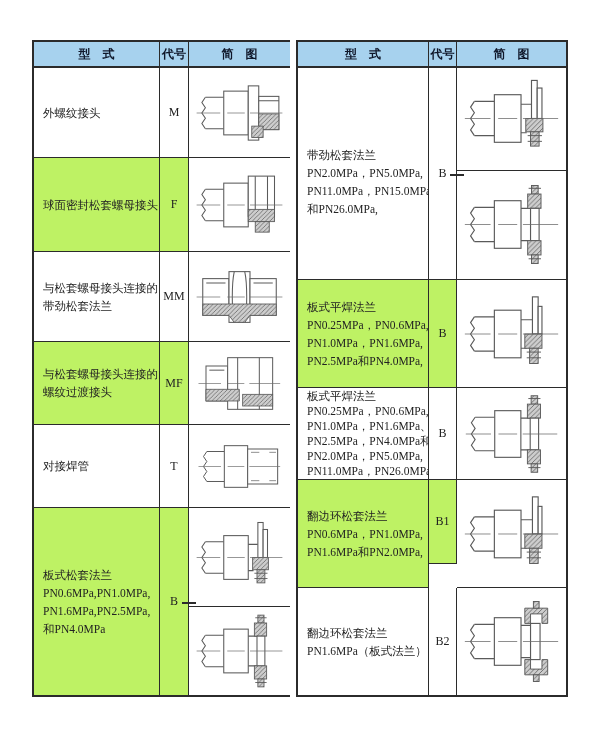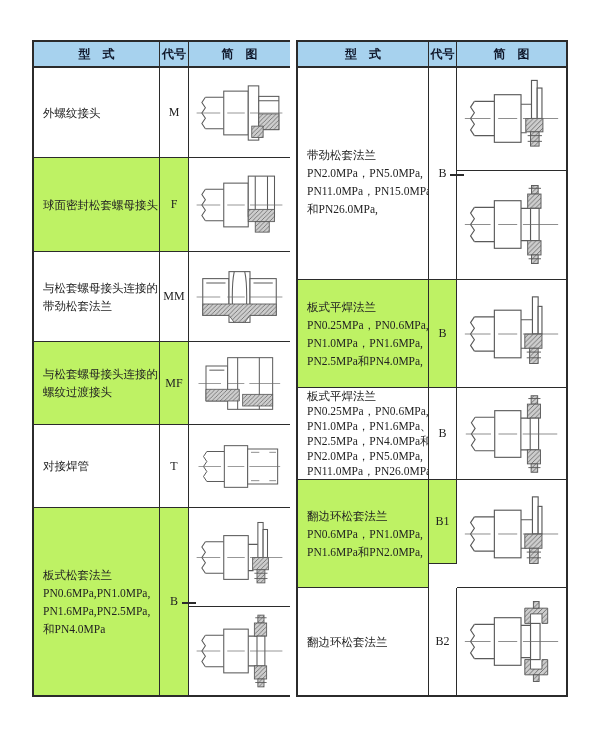--- a/index.html
+++ b/index.html
@@ -285,20 +285,21 @@
        <rect x="80" y="16" width="4" height="29" stroke="#5a5a5a" stroke-width="1.2" fill="#ffffff"></rect>
        <rect x="66" y="45" width="18" height="15" stroke="#5a5a5a" stroke-width="1" fill="url(#hatch)"></rect>
        <rect x="71" y="60" width="9" height="16" stroke="#5a5a5a" stroke-width="1" fill="url(#hatch)"></rect>
        <path d="M68,64 H83 M68,70 H83" stroke="#5a5a5a" stroke-width="1"></path>
               <path d="M3,45 H30 M38,45 H58 M64,45 H101" stroke="#6a6a6a" stroke-width="0.8"></path>
             </svg>
           </div>
         </div>
         <div class="cell type-cell b-r" style="left: 0px; top: 546px; width: 131px; height: 107px;">
           <div class="type-line" style="line-height: 18px;">翻边环松套法兰</div>
+          <div class="type-line" style="line-height: 18px;">PN1.6MPa（板式法兰）</div>
         </div>
         <div class="cell code-cell b-r" style="left: 131px; top: 546px; width: 28px; height: 107px;">B2</div>
         <div class="cell diagram-cell" style="left: 159px; top: 546px; width: 109px; height: 107px;">
           <div class="diag-box" style="height: 107px;">
             <svg viewBox="0 0 104 90" width="99" height="99" preserveAspectRatio="xMidYMid meet">
               <path d="M13,27 l-4,6 l4,6 l-4,6 l4,6 l-4,6 l4,6" stroke="#5a5a5a" stroke-width="1.2" fill="none"></path>
           <path d="M13,27 H34 M13,63 H34" stroke="#5a5a5a" stroke-width="1.2" fill="none"></path>
           <rect x="34" y="20" width="28" height="50" stroke="#5a5a5a" stroke-width="1.2" fill="#ffffff"></rect>
               <path d="M62,28 H72 M62,62 H72" stroke="#5a5a5a" stroke-width="1.2" fill="none"></path>
        <path d="M66,26 V10 H90 V26 H84 V16 H72 V26 Z" stroke="#5a5a5a" stroke-width="1" fill="url(#hatch)"></path>

